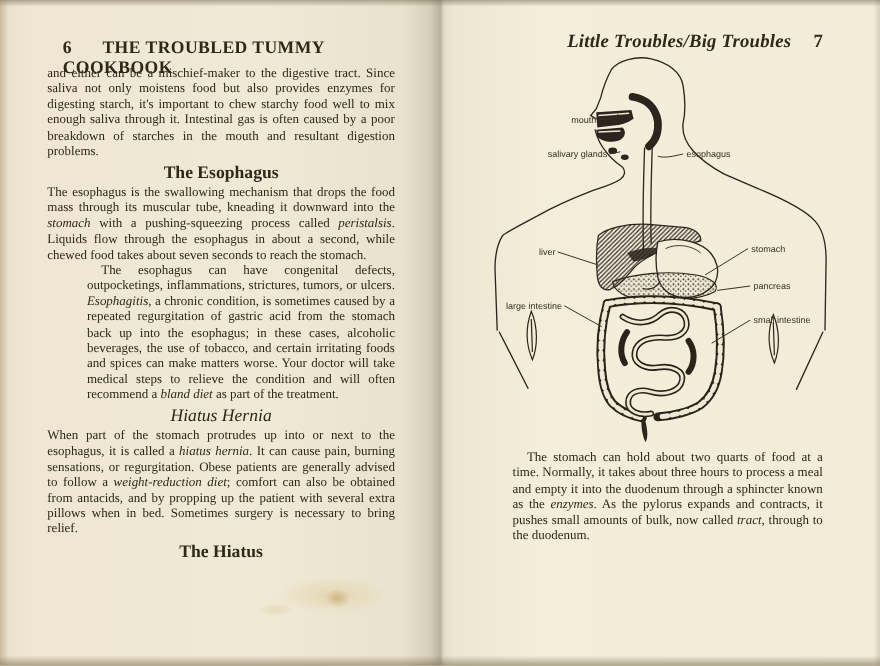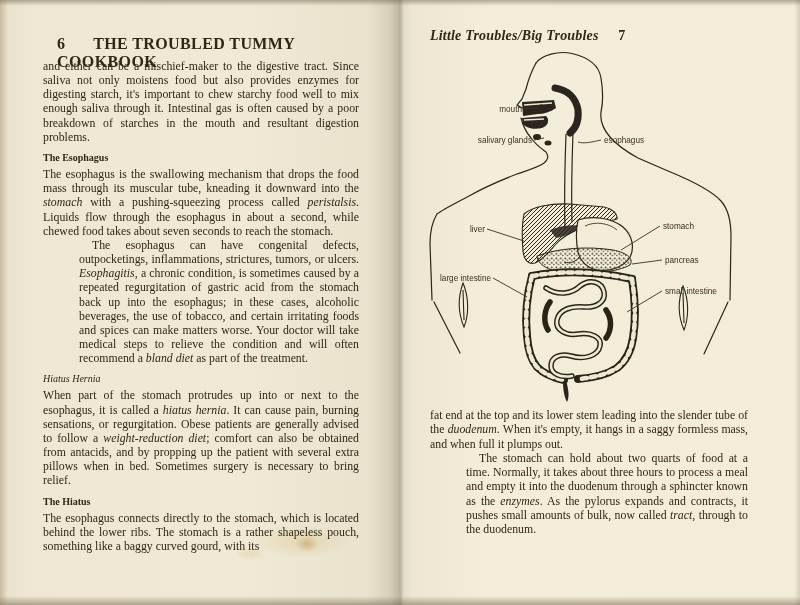--- a/index.html
+++ b/index.html
@@ -17,32 +17,32 @@
     background:linear-gradient(90deg,rgba(0,0,0,0) 0%,rgba(95,85,58,.08) 35%,rgba(80,70,45,.20) 47%,rgba(70,62,40,.24) 50%,rgba(255,255,245,.10) 56%,rgba(0,0,0,0) 85%);}
   .stain1{position:absolute;left:252px;top:524px;width:100px;height:34px;border-radius:50%;
     background:radial-gradient(ellipse at center,rgba(190,150,40,.20),rgba(190,150,40,0) 70%);}
   .stain2{position:absolute;left:296px;top:536px;width:22px;height:16px;border-radius:50%;
     background:radial-gradient(ellipse at center,rgba(160,105,25,.30),rgba(160,105,25,0) 75%);}
   .stain3{position:absolute;left:236px;top:548px;width:30px;height:12px;border-radius:50%;
     background:radial-gradient(ellipse at center,rgba(185,150,50,.18),rgba(185,150,50,0) 75%);}
 
   .lp-header{position:absolute;left:57px;top:35px;width:316px;font-size:16px;font-weight:bold;letter-spacing:.4px;}
   .lp-header .num{display:inline-block;width:32px;}
-  .rp-header{position:absolute;left:430px;top:28px;width:318px;font-size:14px;}
+  .rp-header{position:absolute;left:430px;top:28px;width:318px;text-align:right;font-size:17px;}
   .rp-header .title{font-style:italic;font-weight:bold;letter-spacing:.2px;}
   .rp-header .num{display:inline-block;margin-left:16px;font-weight:bold;font-style:normal;}
 
   .lp-body{position:absolute;left:43px;top:59px;width:316px;font-size:11.8px;line-height:14.15px;text-align:justify;}
   .rp-body{position:absolute;left:430px;top:408px;width:318px;font-size:11.8px;line-height:14.3px;text-align:justify;}
   .para{margin:0;}
   .indent{text-indent:13px;margin-left:36px;}
-  .sec-head{font-size:10px;font-weight:bold;margin:7px 0 2px 0;text-align:left;}
+  .sec-head{font-size:16px;font-weight:bold;margin:7px 0 2px 0;text-align:center;}
   .sec-head.it{font-weight:normal;font-style:italic;}
 
-  .diagram{position:absolute;left:420px;top:50px;width:328px;height:362px;}
+  .diagram{position:absolute;left:440px;top:50px;width:328px;height:362px;}
   .diagram svg{display:block;}
   .dlabel{font-family:"Liberation Sans",sans-serif;font-size:8.2px;fill:#38301f;}
 </style>
 </head>
 <body>
 
 <div class="spread">
   <div class="page-left"></div>
   <div class="page-right"></div>
   <div class="gutter"></div>
@@ -60,21 +60,20 @@
   </div>
 
   <div class="lp-body">
     <p class="para">and either can be a mischief-maker to the digestive tract. Since saliva not only moistens food but also provides enzymes for digesting starch, it's important to chew starchy food well to mix enough saliva through it. Intestinal gas is often caused by a poor breakdown of starches in the mouth and resultant digestion problems.</p>
     <h3 class="sec-head">The Esophagus</h3>
     <p class="para">The esophagus is the swallowing mechanism that drops the food mass through its muscular tube, kneading it downward into the <i>stomach</i> with a pushing-squeezing process called <i>peristalsis</i>. Liquids flow through the esophagus in about a second, while chewed food takes about seven seconds to reach the stomach.</p>
     <p class="para indent">The esophagus can have congenital defects, outpocketings, inflammations, strictures, tumors, or ulcers. <i>Esophagitis</i>, a chronic condition, is sometimes caused by a repeated regurgitation of gastric acid from the stomach back up into the esophagus; in these cases, alcoholic beverages, the use of tobacco, and certain irritating foods and spices can make matters worse. Your doctor will take medical steps to relieve the condition and will often recommend a <i>bland diet</i> as part of the treatment.</p>
     <h3 class="sec-head it">Hiatus Hernia</h3>
     <p class="para">When part of the stomach protrudes up into or next to the esophagus, it is called a <i>hiatus hernia</i>. It can cause pain, burning sensations, or regurgitation. Obese patients are generally advised to follow a <i>weight-reduction diet</i>; comfort can also be obtained from antacids, and by propping up the patient with several extra pillows when in bed. Sometimes surgery is necessary to bring relief.</p>
     <h3 class="sec-head">The Hiatus</h3>
-    <p class="para">The esophagus connects directly to the stomach, which is located behind the lower ribs. The stomach is a rather shapeless pouch, something like a baggy curved gourd, with its</p>
   </div>
 
   <div class="rp-header">
     <span class="title">Little Troubles/Big Troubles</span>
     <span class="num">7</span>
   </div>
 
   <div class="diagram">
     <svg width="328" height="362" viewBox="0 0 328 362">
       <defs>
@@ -172,16 +171,15 @@
         <text class="dlabel" x="65" y="182" text-anchor="end">liver</text>
         <text class="dlabel" x="243" y="179">stomach</text>
         <text class="dlabel" x="245" y="213">pancreas</text>
         <text class="dlabel" x="71" y="231" text-anchor="end">large intestine</text>
         <text class="dlabel" x="245" y="244">small intestine</text>
       </g>
     </svg>
   </div>
 
   <div class="rp-body">
-    <p class="para">fat end at the top and its lower stem leading into the slender tube of the <i>duodenum</i>. When it's empty, it hangs in a saggy formless mass, and when full it plumps out.</p>
     <p class="para indent">The stomach can hold about two quarts of food at a time. Normally, it takes about three hours to process a meal and empty it into the duodenum through a sphincter known as the <i>enzymes</i>. As the pylorus expands and contracts, it pushes small amounts of bulk, now called <i>tract</i>, through to the duodenum.</p>
   </div>
 </div>
 
 </body></html>

